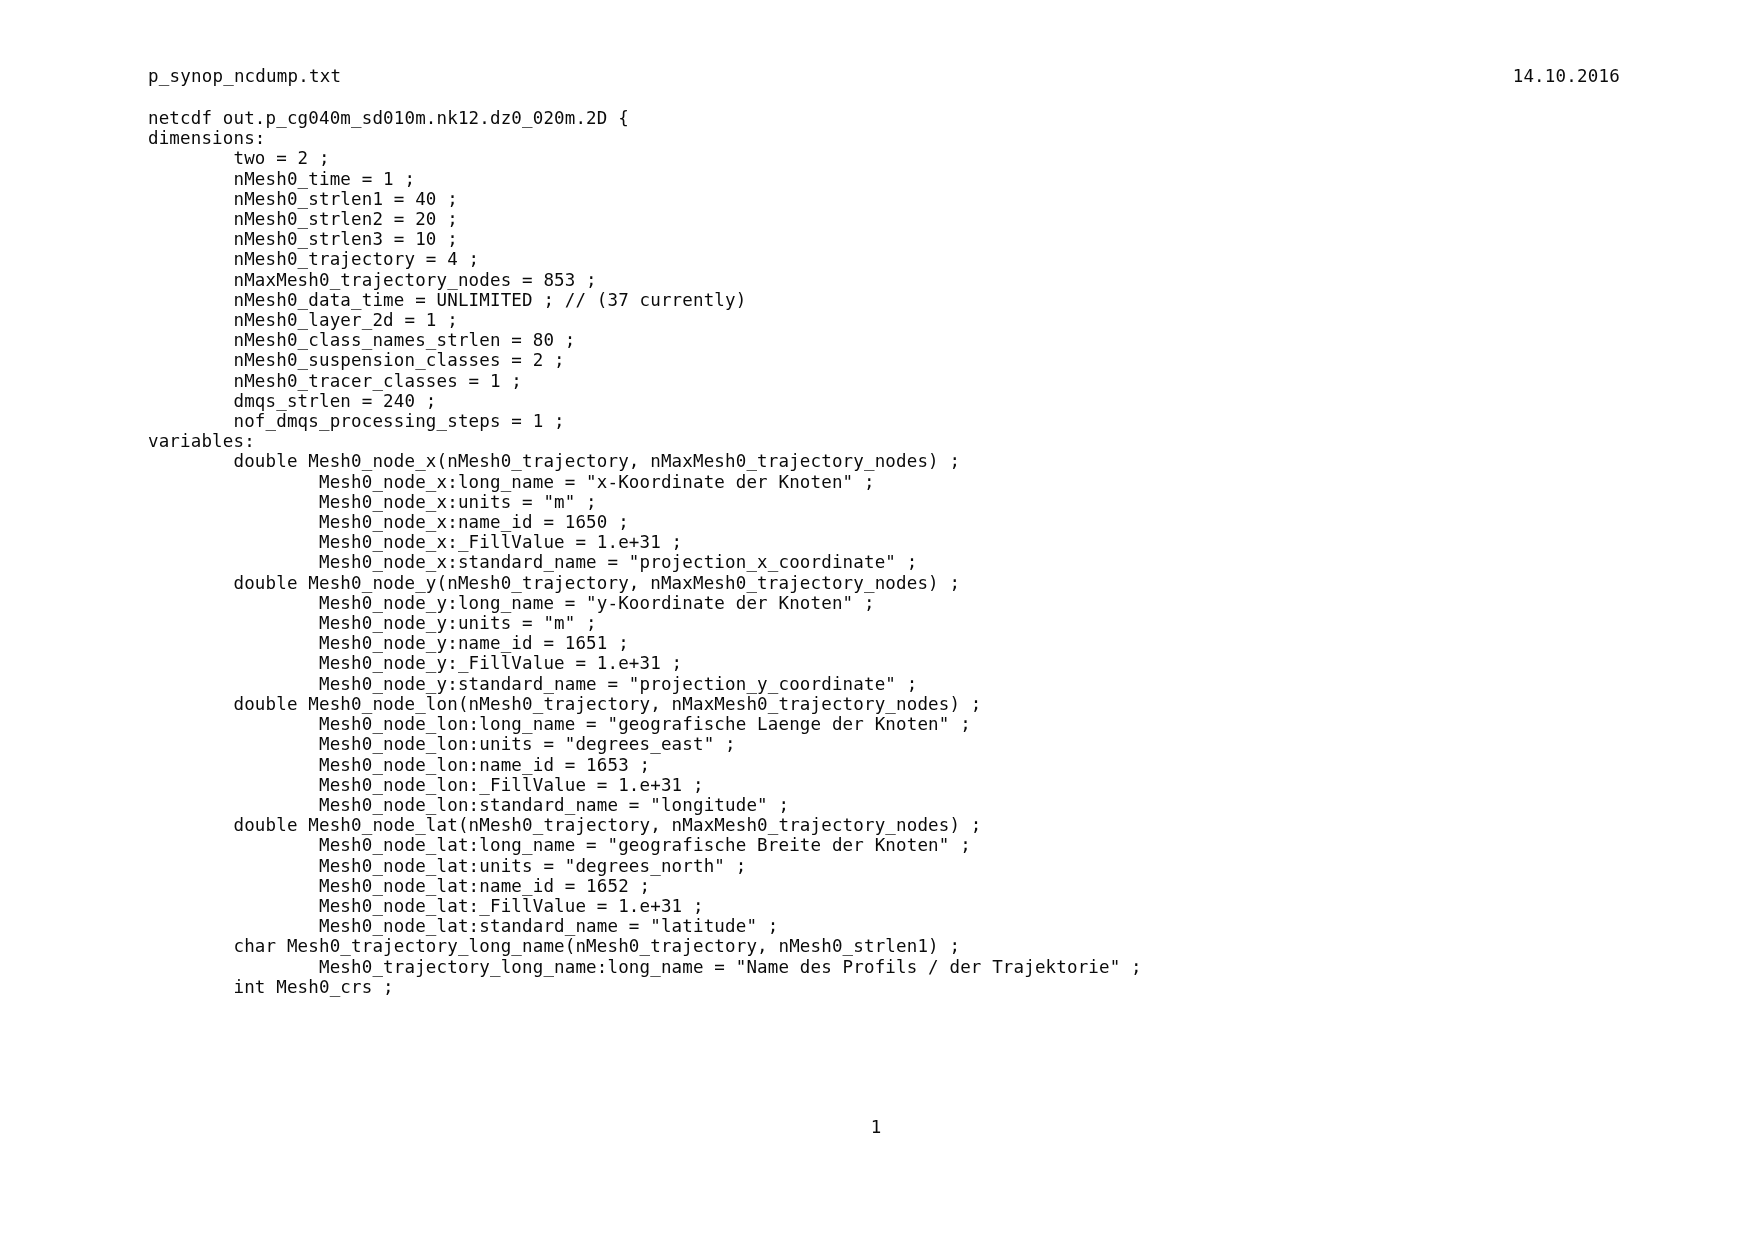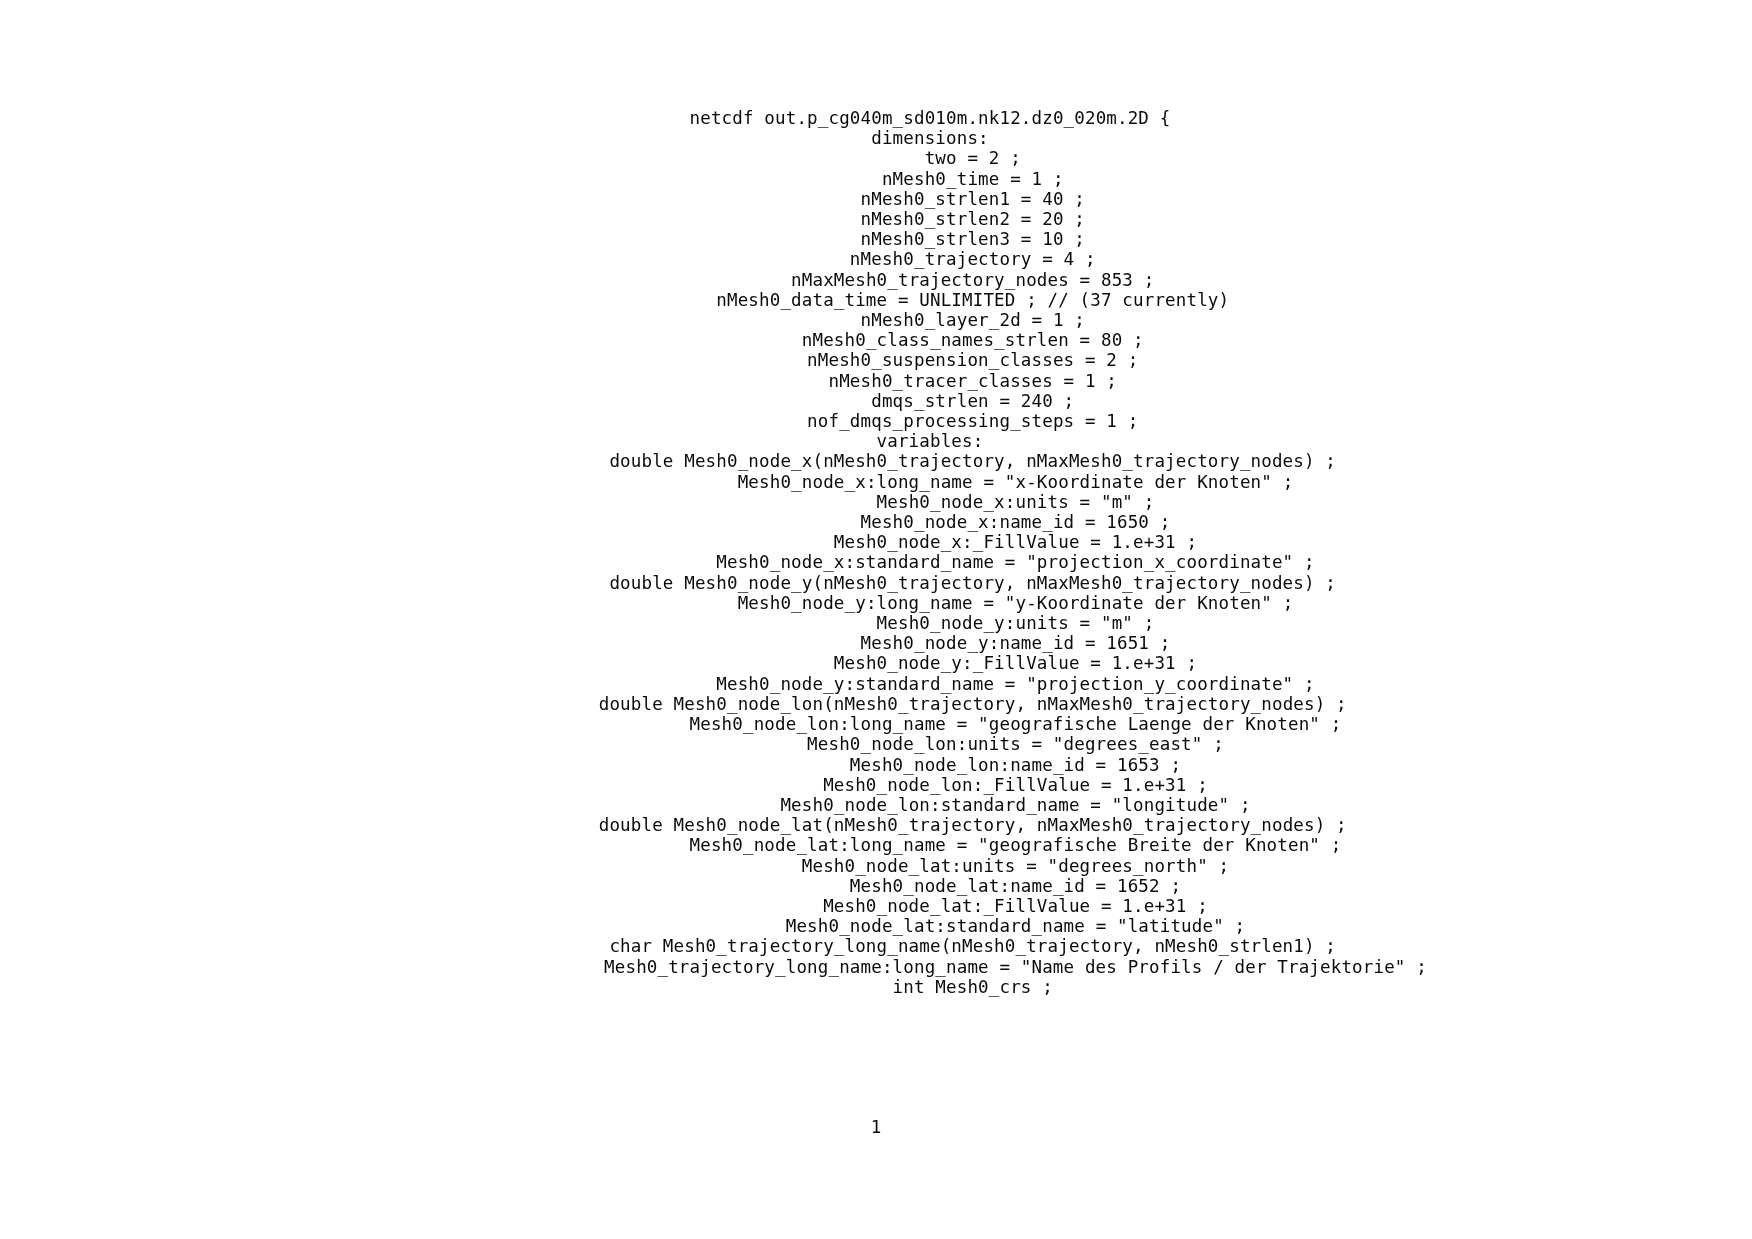--- a/index.html
+++ b/index.html
@@ -37,21 +37,20 @@
   
   .dump-body {
     position: absolute;
     top: 108px;
     left: 148px;
     right: 40px;
     font-size: 17.5px;
     line-height: 20.2px;
     letter-spacing: 0.15px;
     white-space: pre;
-    text-align: center;
   }
   .dump-line {
     white-space: pre;
     min-height: 20.2px;
   }
 
   
   .page-footer {
     position: absolute;
     top: 1117px;
@@ -61,20 +60,24 @@
     font-size: 17.5px;
     letter-spacing: 0.2px;
   }
   .page-number { white-space: pre; }
 </style>
 </head>
 <body>
 
 <div class="page">
 
+  <div class="doc-header">
+    <span class="filename">p_synop_ncdump.txt</span>
+    <span class="date">14.10.2016</span>
+  </div>
 
   <div class="dump-body"><div class="dump-line">netcdf out.p_cg040m_sd010m.nk12.dz0_020m.2D {</div><div class="dump-line">dimensions:</div><div class="dump-line">        two = 2 ;</div><div class="dump-line">        nMesh0_time = 1 ;</div><div class="dump-line">        nMesh0_strlen1 = 40 ;</div><div class="dump-line">        nMesh0_strlen2 = 20 ;</div><div class="dump-line">        nMesh0_strlen3 = 10 ;</div><div class="dump-line">        nMesh0_trajectory = 4 ;</div><div class="dump-line">        nMaxMesh0_trajectory_nodes = 853 ;</div><div class="dump-line">        nMesh0_data_time = UNLIMITED ; // (37 currently)</div><div class="dump-line">        nMesh0_layer_2d = 1 ;</div><div class="dump-line">        nMesh0_class_names_strlen = 80 ;</div><div class="dump-line">        nMesh0_suspension_classes = 2 ;</div><div class="dump-line">        nMesh0_tracer_classes = 1 ;</div><div class="dump-line">        dmqs_strlen = 240 ;</div><div class="dump-line">        nof_dmqs_processing_steps = 1 ;</div><div class="dump-line">variables:</div><div class="dump-line">        double Mesh0_node_x(nMesh0_trajectory, nMaxMesh0_trajectory_nodes) ;</div><div class="dump-line">                Mesh0_node_x:long_name = "x-Koordinate der Knoten" ;</div><div class="dump-line">                Mesh0_node_x:units = "m" ;</div><div class="dump-line">                Mesh0_node_x:name_id = 1650 ;</div><div class="dump-line">                Mesh0_node_x:_FillValue = 1.e+31 ;</div><div class="dump-line">                Mesh0_node_x:standard_name = "projection_x_coordinate" ;</div><div class="dump-line">        double Mesh0_node_y(nMesh0_trajectory, nMaxMesh0_trajectory_nodes) ;</div><div class="dump-line">                Mesh0_node_y:long_name = "y-Koordinate der Knoten" ;</div><div class="dump-line">                Mesh0_node_y:units = "m" ;</div><div class="dump-line">                Mesh0_node_y:name_id = 1651 ;</div><div class="dump-line">                Mesh0_node_y:_FillValue = 1.e+31 ;</div><div class="dump-line">                Mesh0_node_y:standard_name = "projection_y_coordinate" ;</div><div class="dump-line">        double Mesh0_node_lon(nMesh0_trajectory, nMaxMesh0_trajectory_nodes) ;</div><div class="dump-line">                Mesh0_node_lon:long_name = "geografische Laenge der Knoten" ;</div><div class="dump-line">                Mesh0_node_lon:units = "degrees_east" ;</div><div class="dump-line">                Mesh0_node_lon:name_id = 1653 ;</div><div class="dump-line">                Mesh0_node_lon:_FillValue = 1.e+31 ;</div><div class="dump-line">                Mesh0_node_lon:standard_name = "longitude" ;</div><div class="dump-line">        double Mesh0_node_lat(nMesh0_trajectory, nMaxMesh0_trajectory_nodes) ;</div><div class="dump-line">                Mesh0_node_lat:long_name = "geografische Breite der Knoten" ;</div><div class="dump-line">                Mesh0_node_lat:units = "degrees_north" ;</div><div class="dump-line">                Mesh0_node_lat:name_id = 1652 ;</div><div class="dump-line">                Mesh0_node_lat:_FillValue = 1.e+31 ;</div><div class="dump-line">                Mesh0_node_lat:standard_name = "latitude" ;</div><div class="dump-line">        char Mesh0_trajectory_long_name(nMesh0_trajectory, nMesh0_strlen1) ;</div><div class="dump-line">                Mesh0_trajectory_long_name:long_name = "Name des Profils / der Trajektorie" ;</div><div class="dump-line">        int Mesh0_crs ;</div></div>
 
   <div class="page-footer">
     <span class="page-number">1</span>
   </div>
 
 </div>
 
 </body></html>

